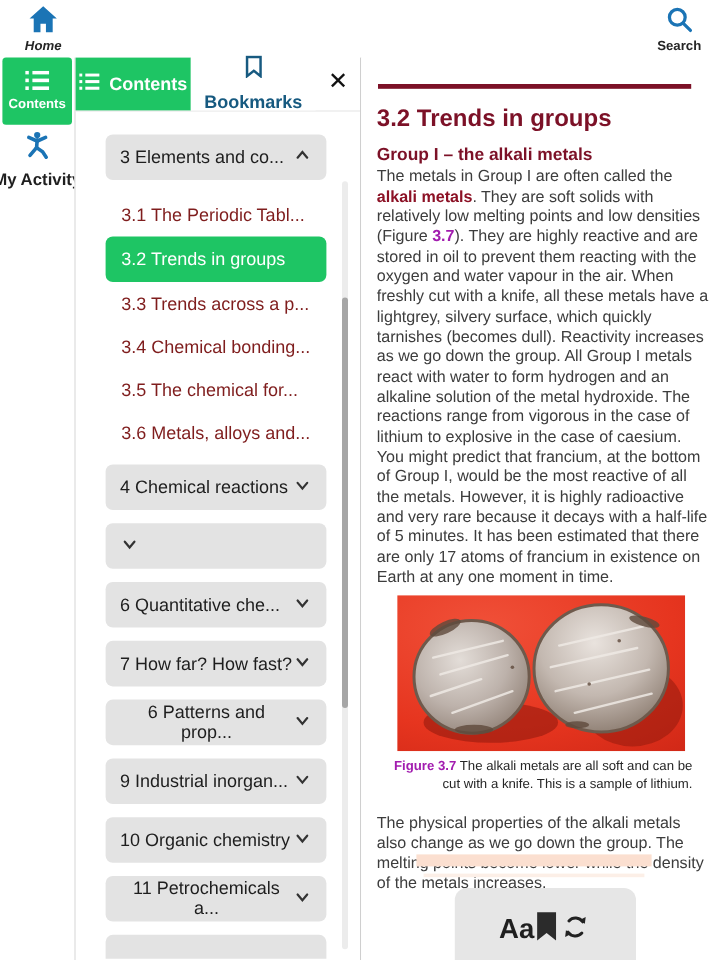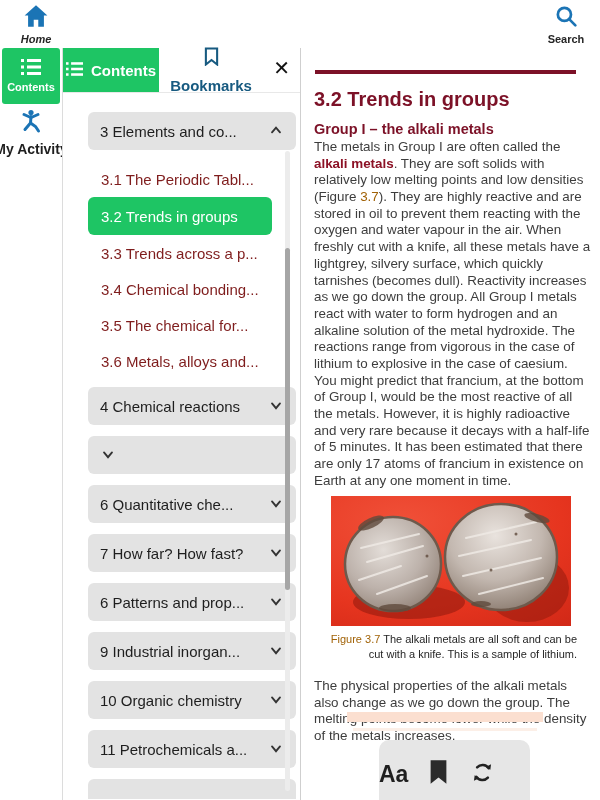--- a/index.html
+++ b/index.html
@@ -25,53 +25,53 @@
   #toc-panel { position:absolute; left:62px; top:48px; width:239px; height:752px;
                background:#fff; border-left:1px solid #dcdcdc; border-right:1px solid #cfcfcf; }
   #tabbar { display:flex; height:45px; border-bottom:1px solid #e8e8e8; }
   .tab { display:flex; align-items:center; gap:8px; font-size:15px; cursor:pointer; border:none; }
   #tab-contents { width:96px; background:#1ec564; color:#fff; justify-content:center; font-weight:bold; }
   #tab-bookmarks { width:104px; background:#fff; color:#175a80; justify-content:center; font-weight:bold;flex-direction:column; }
   #close-btn { margin-left:auto; background:none; border:none; font-size:20px; color:#111;
                padding:0 10px 12px 0; cursor:pointer; line-height:40px; }
 
   #toc-list { position:relative; height:706px; overflow:hidden; padding-top:19px; }
-  .chap { width:208px; height:38px; margin:0 0 11px 25px; background:#e3e3e3; border-radius:6px;
+  .chap { width:184px; height:38px; margin:0 0 11px 25px; background:#e3e3e3; border-radius:6px;
           display:flex; align-items:center; justify-content:space-between; padding:0 12px;
           font-size:15px; color:#1e1e1e; cursor:pointer; border:none; }
   .sublist { margin:1px 0 8px 25px; }
   .subitem { width:184px; height:36px; display:flex; align-items:center; padding-left:13px;
              font-size:15px; color:#7f1d1d; cursor:pointer; background:none; border:none; }
   .subitem.sel { height:38px; background:#1ec564; color:#fff; border-radius:6px; }
 
   #scrolltrack { position:absolute; right:10px; top:58px; width:5px; height:640px;
                  background:#ececec; border-radius:3px; }
   #scrollthumb { position:absolute; left:0; top:97px; width:5px; height:342px;
                  background:#a6a6a6; border-radius:3px; }
 
   
   #content { position:absolute; left:301px; top:48px; width:299px; height:752px; background:#fff; }
   #rule { margin:22px 24px 0 14px; height:4px; background:#7c1127; }
   #page-title { margin:14px 0 0 13px; font-size:20px; font-weight:bold; color:#7c1127; }
   #subhead { margin:10px 0 0 13px; font-size:14.5px; font-weight:bold; color:#7c1127; }
   .body-p { margin:2px 7px 0 13px; font-size:13.4px; line-height:1.245; color:#3d3d3d; }
   .em-maroon { font-weight:bold; color:#8c1125; }
-  .em-dark { font-weight:normal; color:#a16207; }
+  .em-dark { font-weight:bold; color:#a21caf; }
 
   #figure { margin:7px 0 0 30px; width:240px; height:130px; display:block; }
   #caption { margin:6px 14px 0 16px; width:260px; text-align:right; font-size:11px;
              line-height:1.3; color:#262626; }
   #para2 { margin-top:17px; }
 
   #peach-bar { position:absolute; left:46px; top:664px; width:196px; height:10px; background:#fbdfd0; }
   #peach-bar2 { position:absolute; left:52px; top:680px; width:184px; height:3px; background:#fcefe7; }
 
   #read-toolbar { position:absolute; left:78px; top:692px; width:151px; height:60px;
                   background:#e6e6e6; border-radius:10px 10px 0 0; display:flex;
-                  align-items:center; justify-content:flex-start; gap:20px; padding-top:8px; }
+                  align-items:center; justify-content:center; gap:0; padding-top:8px; }
   #font-btn { font-size:23px; font-weight:bold; color:#1f1f1f; background:none; border:none; cursor:pointer; }
   .tool-ic { cursor:pointer; background:none; border:none; display:flex; }
 </style>
 </head>
 <body>
 
 <button class="topbtn" id="home-btn">
   <span>
     <svg width="26" height="25" viewBox="0 0 24 23">
         <path d="M12 1 L1.5 10.5 h3.2 V21 h5.2 v-6.4 h4.2 V21 h5.2 V10.5 h3.2 Z" fill="#1b74b5"></path>

